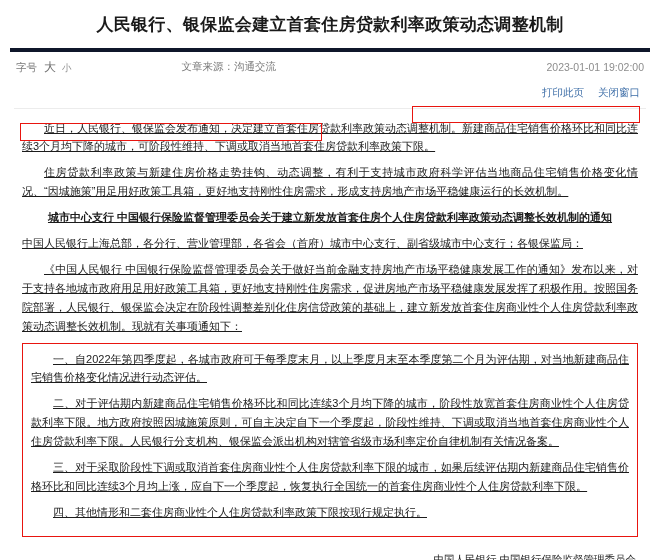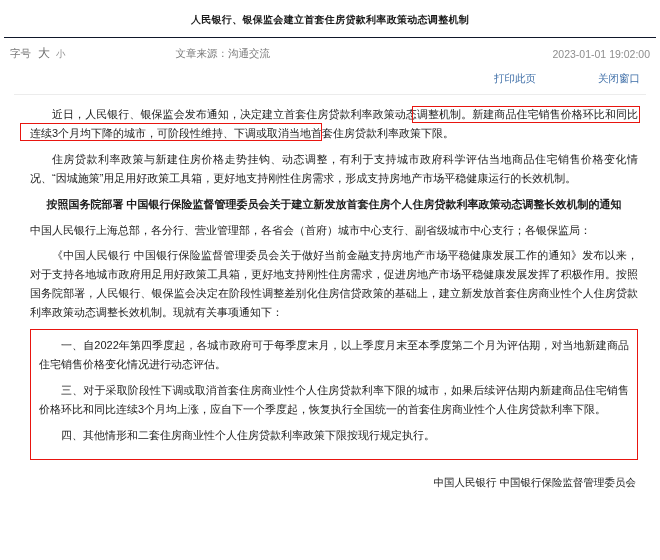--- a/index.html
+++ b/index.html
@@ -10,30 +10,30 @@
     font-family: "Liberation Sans", sans-serif;
   }
   .page {
     position: relative;
     width: 660px; height: 560px;
     background: #fff;
     overflow: hidden;
   }
   .title {
     text-align: center;
-    font-size: 10px;
+    font-size: 17px;
     font-weight: bold;
     color: #1a1a1a;
     padding: 12px 40px 10px 40px;
     line-height: 1.5;
     letter-spacing: 0.3px;
   }
   .meta-bar {
-    border-top: 1px solid #0f172a;
-    margin: 0 4px;
+    border-top: 4px solid #0f172a;
+    margin: 0 10px;
     padding: 7px 6px 4px 6px;
     display: flex;
     align-items: center;
     font-size: 10.5px;
     color: #7a7a7a;
   }
   .meta-left { display: flex; align-items: baseline; gap: 4px; }
   .fs-label { color: #7a7a7a; }
   .fs-big { font-size: 12px; color: #6e6e6e; margin-left: 3px; }
   .fs-small { font-size: 9.5px; color: #8d8d8d; margin-left: 2px; }
@@ -42,27 +42,28 @@
   .action-bar {
     margin: 0 14px;
     padding: 6px 6px 8px 6px;
     display: flex;
     justify-content: flex-end;
     gap: 14px;
     font-size: 10.5px;
     color: #3f6fa8;
     border-bottom: 1px solid #ececec;
   }
-  .action-bar span { cursor: pointer; margin-left: 48px; }
+  .action-bar span { cursor: pointer; }
   .body {
-    padding: 10px 22px 6px 30px;
+    padding: 10px 22px 6px 22px;
     font-size: 11px;
     color: #1c1c1c;
     line-height: 1.72;
     text-align: justify;
+    text-decoration: underline;
   }
   .body p { margin: 0 0 7px 0; }
   .indent { text-indent: 2em; }
   .bold { font-weight: bold; }
   .center-b { text-align: center; font-weight: bold; }
   .box-block {
     position: relative;
     border: 1.6px solid #e8150f;
     padding: 6px 8px;
     margin: 4px 0 8px 0;
@@ -111,28 +112,29 @@
     <span>关闭窗口</span>
   </div>
 
   <div class="body">
 
     <p class="indent"><span>近日，人民银行、银保监会发布通知，决定建立首套住房贷款利率政策动态调整机制。</span><span>新建商品住宅销售价格环比和同比连续3个月均下降的城市，可阶段性维持、下调或取消当地首套住房贷款利率政策下限。</span></p>
 
     <p class="indent">住房贷款利率政策与新建住房价格走势挂钩、动态调整，有利于支持城市政府科学评估当地商品住宅销售价格变化情况、“因城施策”用足用好政策工具箱，更好地支持刚性住房需求，形成支持房地产市场平稳健康运行的长效机制。</p>
 
 
-    <p class="center-b">按照国务院部署 中国银行保险监督管理委员会关于建立新发放首套住房个人住房贷款利率政策动态调整长效机制的通知</p>
+    <p class="center-b">城市中心支行 中国银行保险监督管理委员会关于建立新发放首套住房个人住房贷款利率政策动态调整长效机制的通知</p>
 
     <p>中国人民银行上海总部，各分行、营业管理部，各省会（首府）城市中心支行、副省级城市中心支行；各银保监局：</p>
 
     <p class="indent">《中国人民银行 中国银行保险监督管理委员会关于做好当前金融支持房地产市场平稳健康发展工作的通知》发布以来，对于支持各地城市政府用足用好政策工具箱，更好地支持刚性住房需求，促进房地产市场平稳健康发展发挥了积极作用。按照国务院部署，人民银行、银保监会决定在阶段性调整差别化住房信贷政策的基础上，建立新发放首套住房商业性个人住房贷款利率政策动态调整长效机制。现就有关事项通知下：</p>
 
     <div class="box-block">
       <p class="list-item">一、自2022年第四季度起，各城市政府可于每季度末月，以上季度月末至本季度第二个月为评估期，对当地新建商品住宅销售价格变化情况进行动态评估。</p>
+      <p class="list-item">二、对于评估期内新建商品住宅销售价格环比和同比连续3个月均下降的城市，阶段性放宽首套住房商业性个人住房贷款利率下限。地方政府按照因城施策原则，可自主决定自下一个季度起，阶段性维持、下调或取消当地首套住房商业性个人住房贷款利率下限。人民银行分支机构、银保监会派出机构对辖管省级市场利率定价自律机制有关情况备案。</p>
       <p class="list-item">三、对于采取阶段性下调或取消首套住房商业性个人住房贷款利率下限的城市，如果后续评估期内新建商品住宅销售价格环比和同比连续3个月均上涨，应自下一个季度起，恢复执行全国统一的首套住房商业性个人住房贷款利率下限。</p>
       <p class="list-item">四、其他情形和二套住房商业性个人住房贷款利率政策下限按现行规定执行。</p>
     </div>
   </div>
 
   <div class="footer">中国人民银行 中国银行保险监督管理委员会</div>
 
   <div class="seg1"></div>
   <div class="seg2"></div>
 </div>

